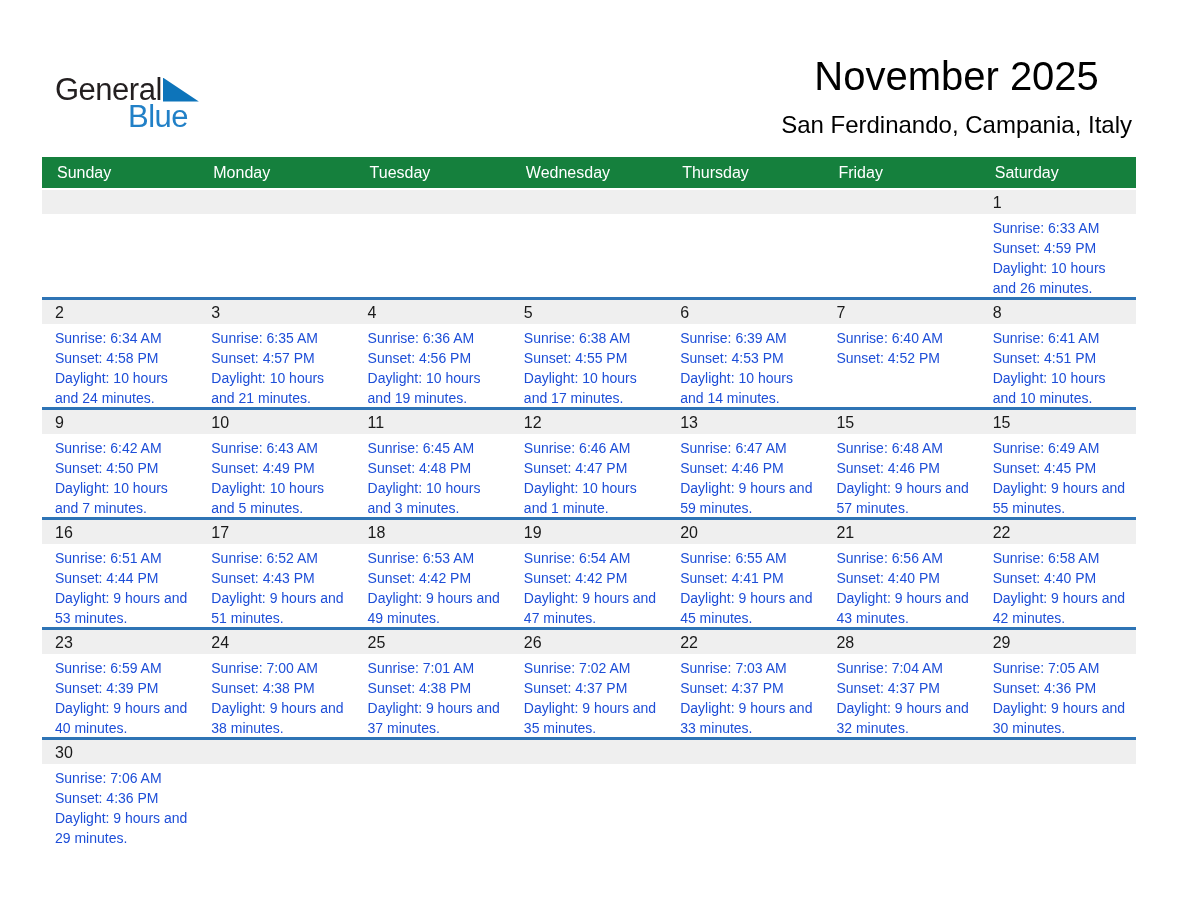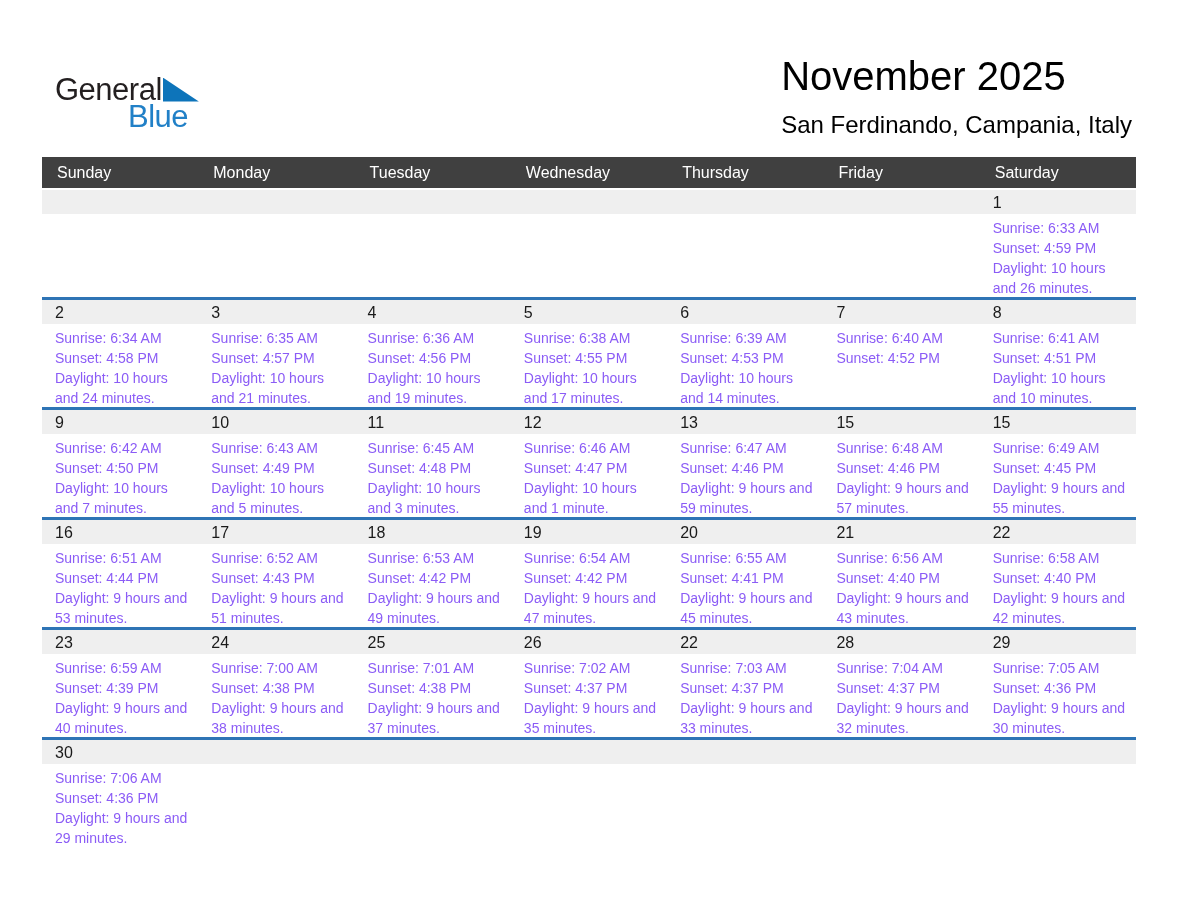--- a/index.html
+++ b/index.html
@@ -25,48 +25,48 @@
     background: #0d74ba;
     clip-path: polygon(0 0, 100% 100%, 0 100%);
     margin-left: 1px;
   }
   .logo-blue {
     font-size: 31px; color: #2180c7; letter-spacing: -0.5px;
     line-height: 1; margin: -4px 0 0 73px; font-weight: 400;
   }
 
   
-  .titles { position: absolute; top: 53px; right: 56px; text-align: left; }
+  .titles { position: absolute; top: 53px; right: 56px; text-align: center; }
   .month-title { font-size: 40px; line-height: 1.15; color: #000000; font-weight: normal; }
   .location-subtitle { font-size: 24px; margin-top: 12px; color: #000000; }
 
   
   .calendar { position: absolute; left: 42px; top: 157px; width: 1094px; }
   .weekday-row {
     display: grid; grid-template-columns: repeat(7, 1fr);
-    background: #404040; height: 31px; align-items: center;
+    background: #15803d; height: 31px; align-items: center;
   }
   .weekday-row span {
     color: #ffffff; font-size: 16px; padding-left: 15px;
     white-space: nowrap; overflow: hidden;
   }
   .week {
     display: grid; grid-template-columns: repeat(7, 1fr);
     position: relative; height: 107px;
   }
   .week::before {
     content: ""; position: absolute; left: 0; top: 0;
     width: 100%; height: 24px; background: #efefef;
   }
   .week + .week { border-top: 3px solid #2e74b5; }
   .week.first { margin-top: 2px; }
   .week.last { height: 113px; }
   .cell { position: relative; padding: 0 6px 0 13px; }
   .num { height: 24px; line-height: 25px; font-size: 16px; color: #1a1a1a; }
-  .details { padding-top: 4px; font-size: 14px; line-height: 20px; color: #8b5cf6; }
+  .details { padding-top: 4px; font-size: 14px; line-height: 20px; color: #1d4ed8; }
 </style>
 </head>
 <body>
 
 <div class="page">
 
   <div class="logo">
     <div class="logo-line1">
       <span class="logo-general">General</span>
       <span class="logo-triangle"></span>

